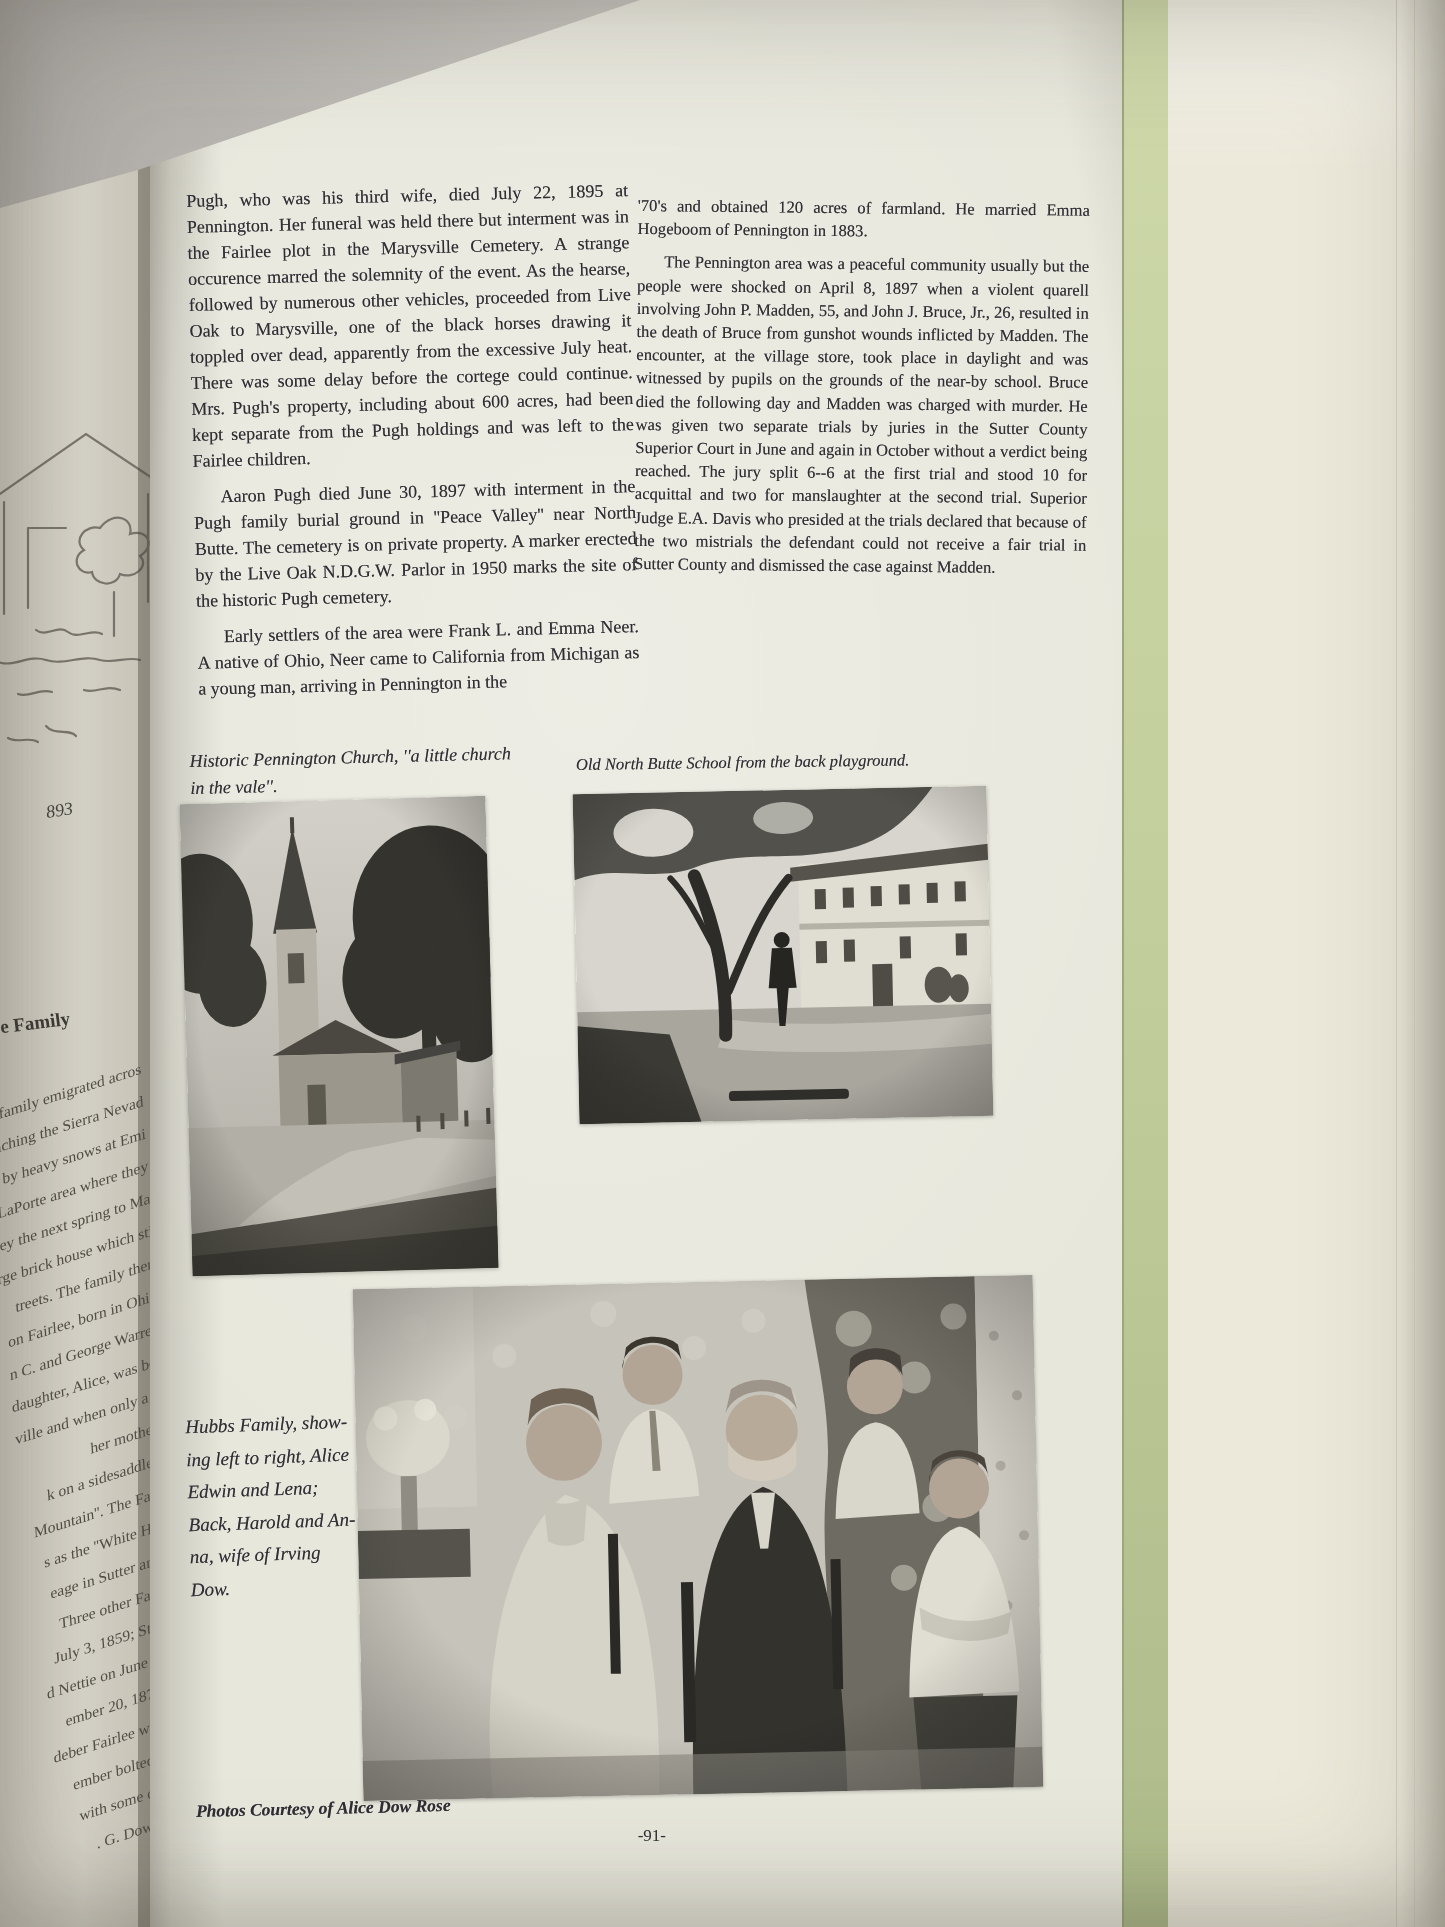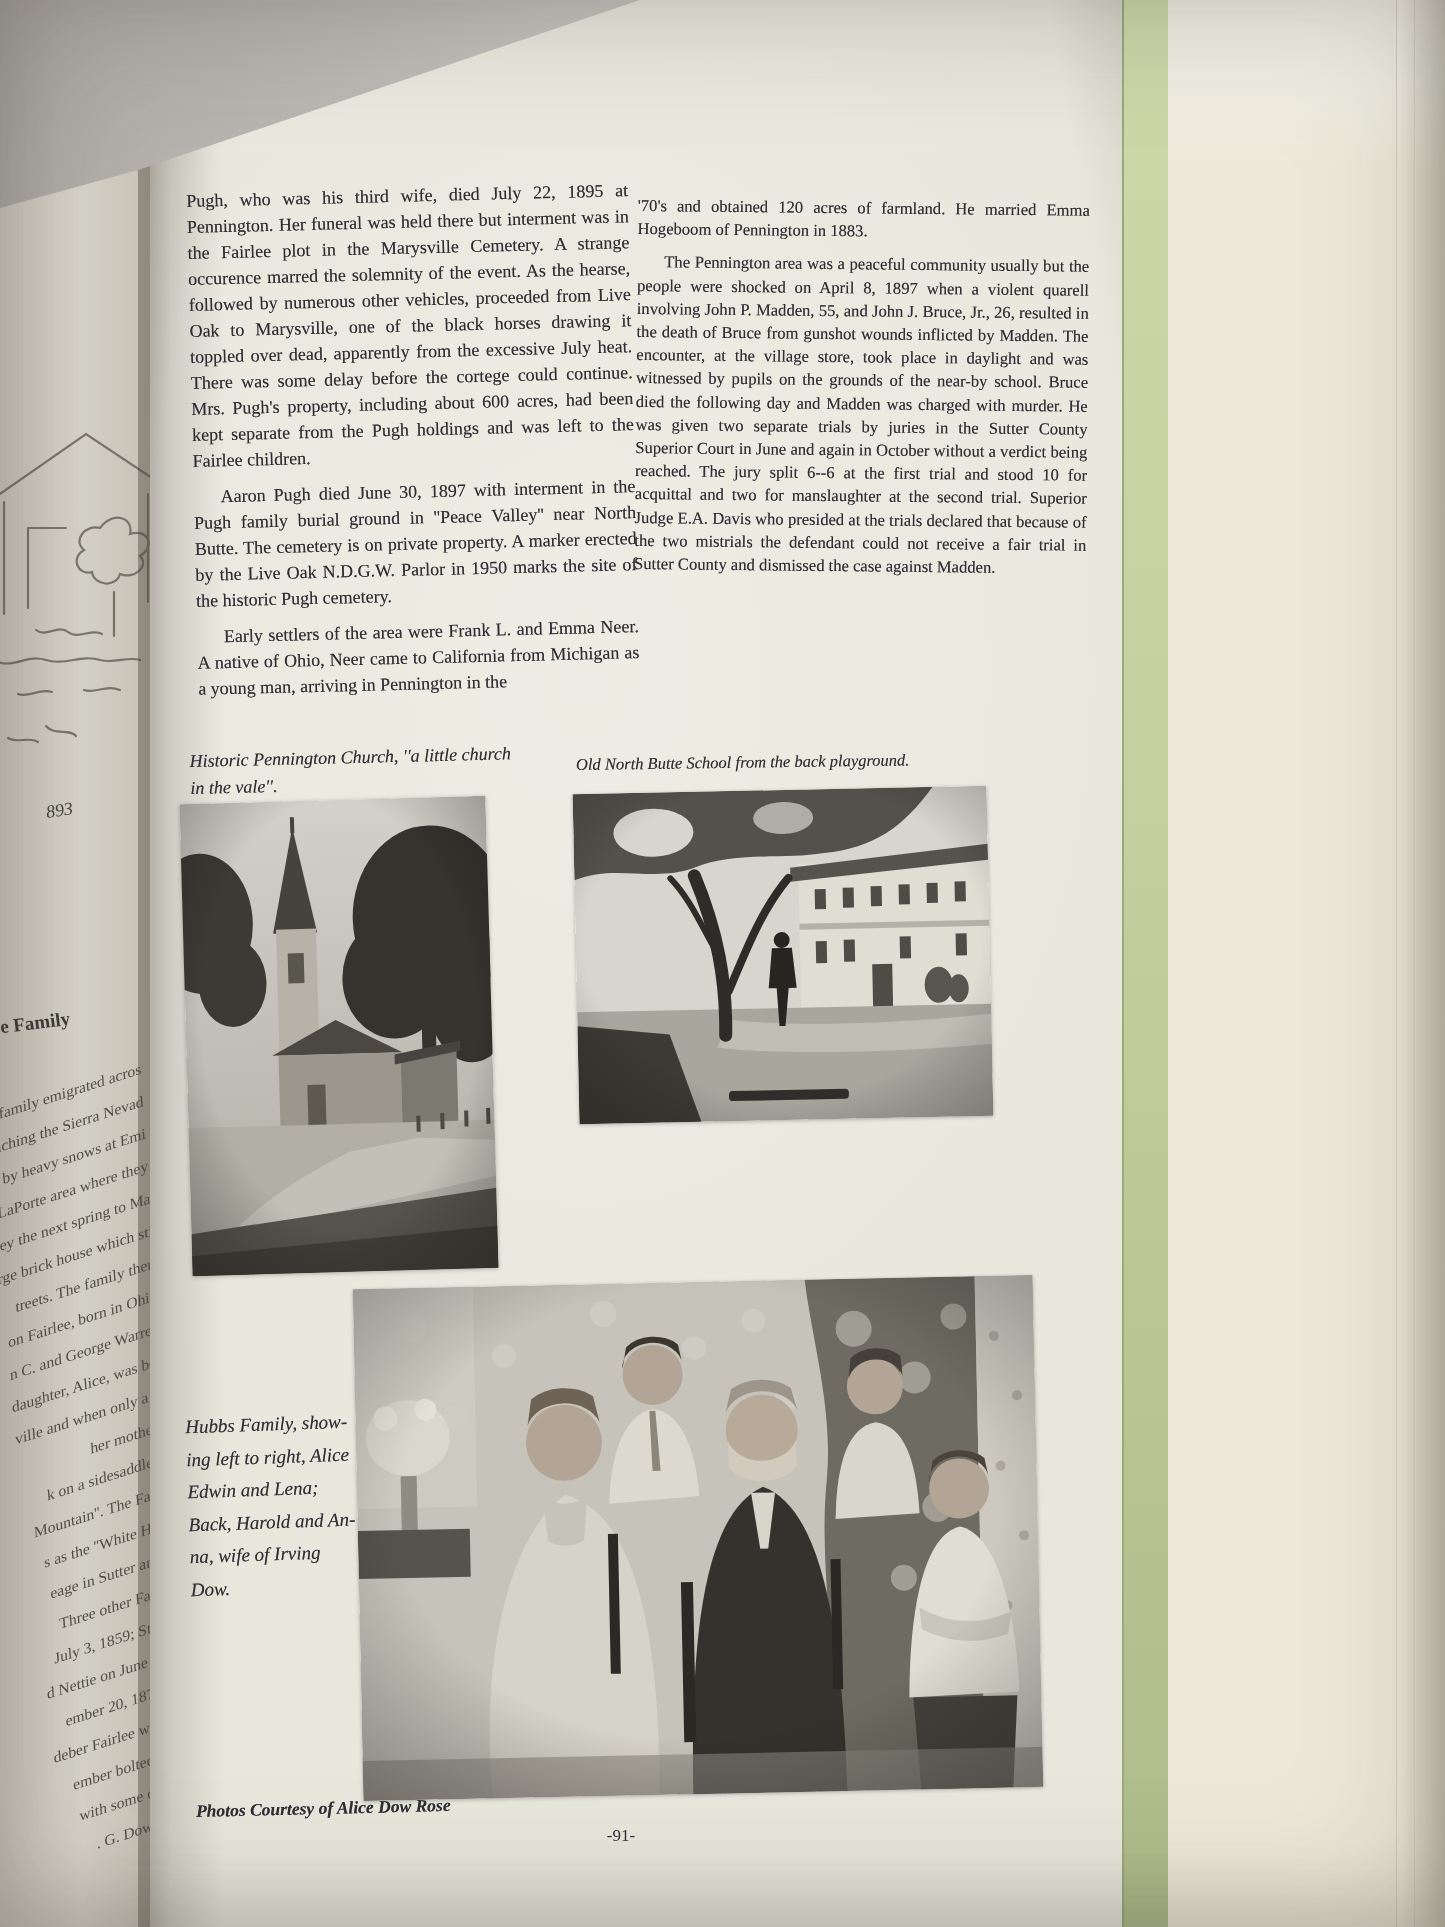--- a/index.html
+++ b/index.html
@@ -46,21 +46,21 @@
     transform:rotate(-1.4deg);transform-origin:top left;}
   .col-right{left:638px;top:194px;width:452px;font-size:16.6px;line-height:23.2px;
     transform:rotate(.6deg);transform-origin:top left;}
   .caption{position:absolute;z-index:5;color:var(--ink);font-style:italic;
     text-shadow:0 0 .5px rgba(40,38,44,.5);}
   .caption-church{left:190px;top:744px;width:336px;font-size:18px;line-height:27px;transform:rotate(-1.4deg);}
   .caption-school{left:576px;top:752px;width:430px;font-size:16.5px;transform:rotate(-.8deg);}
   .caption-hubbs{left:188px;top:1408px;width:190px;font-size:19px;line-height:32.5px;transform:rotate(-2deg);}
   .caption-hubbs div{white-space:nowrap;}
   .photo-credit{left:196px;top:1798px;font-size:17.5px;transform:rotate(-1.4deg);font-weight:bold;}
-  .page-number{position:absolute;left:576px;top:1826px;width:90px;text-align:center;z-index:5;
+  .page-number{position:absolute;left:576px;top:1826px;width:90px;text-align:right;z-index:5;
     font-size:17px;color:var(--ink);}
 
   
   .photo{position:absolute;z-index:5;overflow:hidden;box-shadow:0 1px 4px rgba(0,0,0,.25);}
   .photo svg{display:block;width:100%;height:100%;}
   .photo-church{left:186px;top:800px;width:306px;height:472px;transform:rotate(-1.6deg);}
   .photo-school{left:576px;top:790px;width:414px;height:330px;transform:rotate(-1.2deg);}
   .photo-family{left:358px;top:1282px;width:680px;height:512px;transform:rotate(-1.2deg);}
 
   

